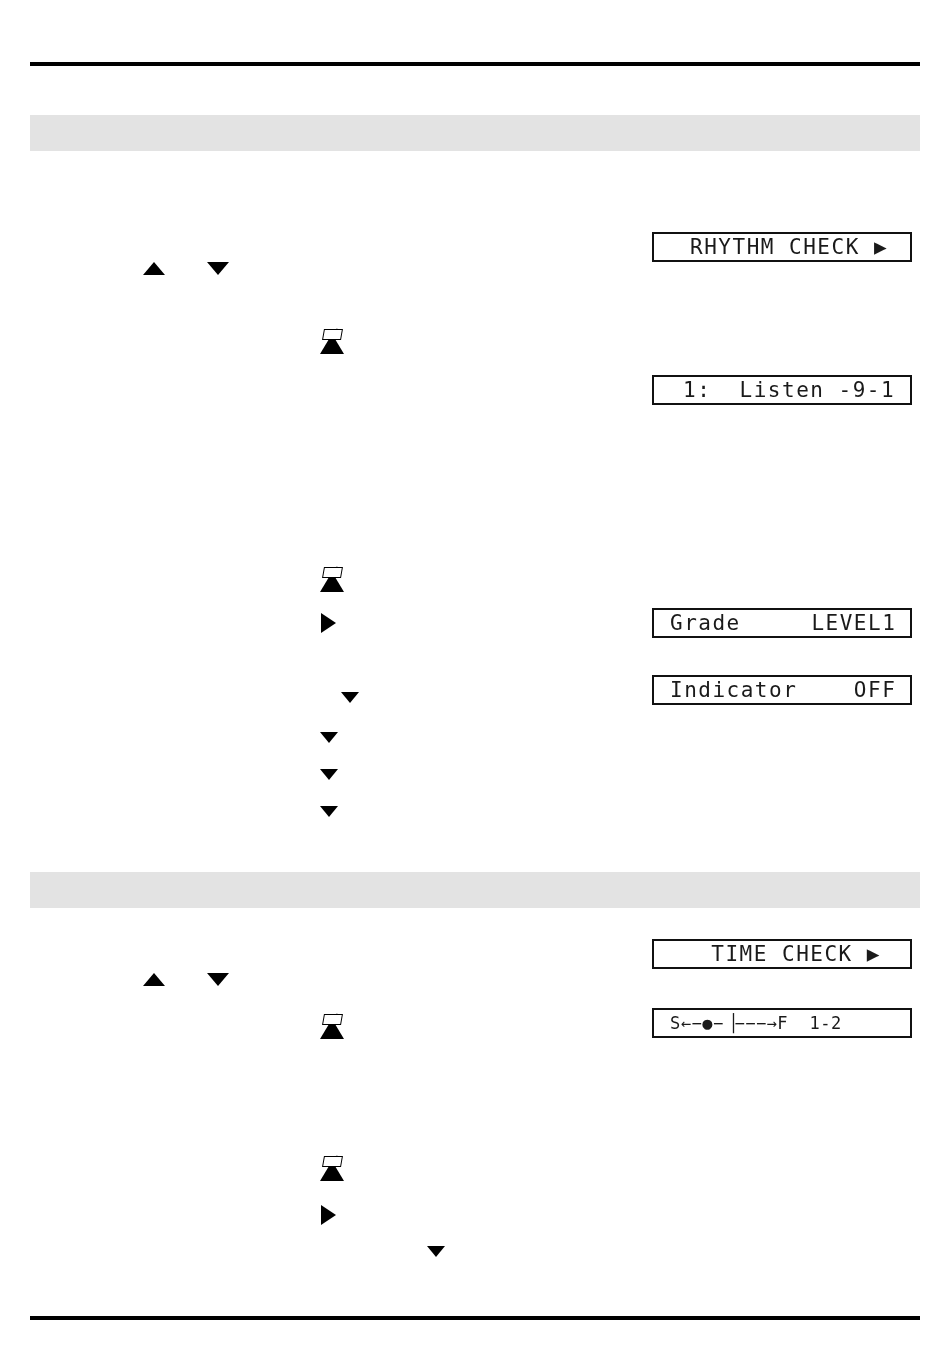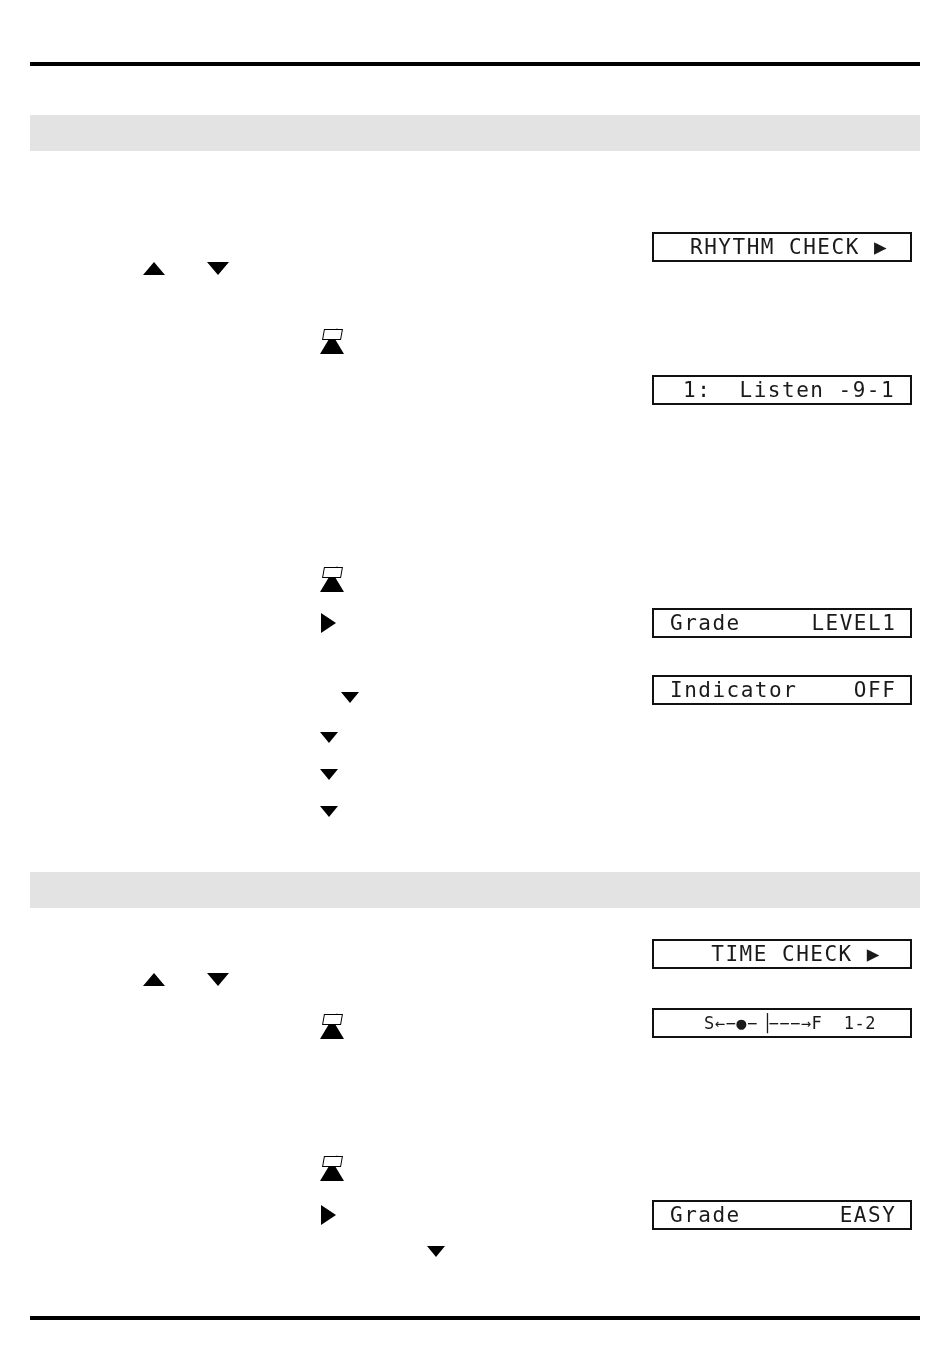--- a/index.html
+++ b/index.html
@@ -61,21 +61,21 @@
   }
   .lcd.center { text-align: center; }
   .lcd.left { text-align: left; padding-left: 16px; }
 
   
   #lcd-rhythm-check { left: 652px; top: 232px; width: 260px; }
   #lcd-listen       { left: 652px; top: 375px; width: 260px; }
   #lcd-grade-level1 { left: 652px; top: 608px; width: 260px; }
   #lcd-indicator    { left: 652px; top: 675px; width: 260px; }
   #lcd-time-check   { left: 652px; top: 939px; width: 260px; }
-  #lcd-timing-bar   { left: 652px; top: 1008px; width: 260px; font-size: 17px; letter-spacing: 0.5px; text-align: center; }
+  #lcd-timing-bar   { left: 652px; top: 1008px; width: 260px; font-size: 17px; letter-spacing: 0.5px; }
   #lcd-grade-easy   { left: 652px; top: 1200px; width: 260px; }
 
   
   .tri {
     position: absolute;
     width: 0;
     height: 0;
     border-left: 11px solid transparent;
     border-right: 11px solid transparent;
   }
@@ -174,21 +174,20 @@
   <div class="lcd center" id="lcd-listen"> 1:  Listen -9-1</div>
 
   <div class="lcd left" id="lcd-grade-level1">Grade     LEVEL1</div>
 
   <div class="lcd left" id="lcd-indicator">Indicator    OFF</div>
 
   <div class="lcd center" id="lcd-time-check">  TIME CHECK ▶</div>
 
   <div class="lcd left" id="lcd-timing-bar">S←−●−▕−−−→F  1-2</div>
 
-  <div class="lcd left" id="lcd-grade-easy">Grade       EASY</div>
 
   <div class="tri up" id="arrow-up-1"></div>
   <div class="tri down" id="arrow-down-1"></div>
   <div class="tri up" id="arrow-up-2"></div>
   <div class="tri down" id="arrow-down-2"></div>
 
   <div class="tri-small" id="arrow-down-a"></div>
   <div class="tri-small" id="arrow-down-b"></div>
   <div class="tri-small" id="arrow-down-c"></div>
   <div class="tri-small" id="arrow-down-d"></div>

